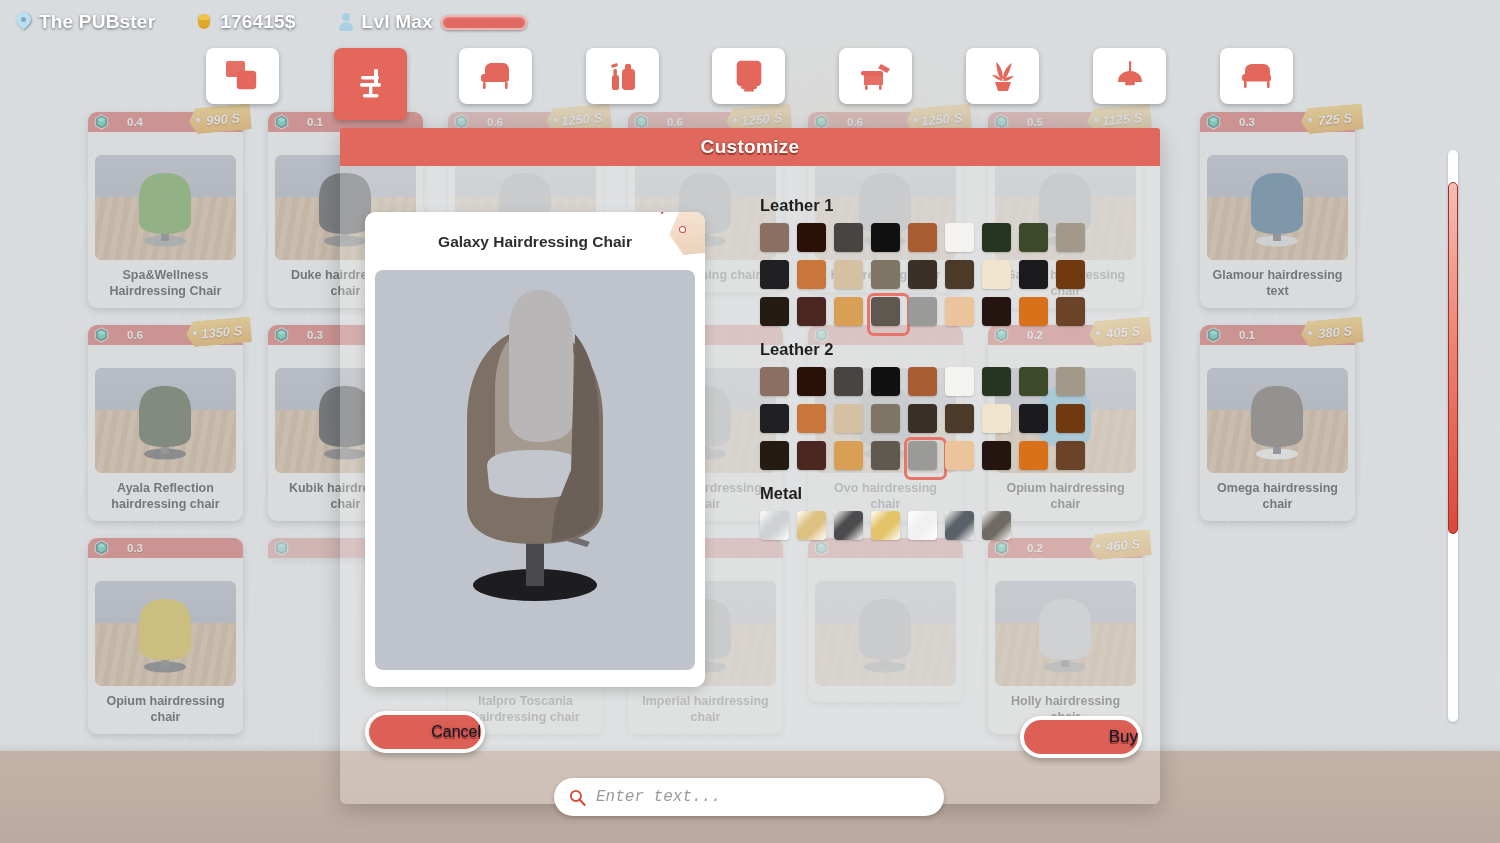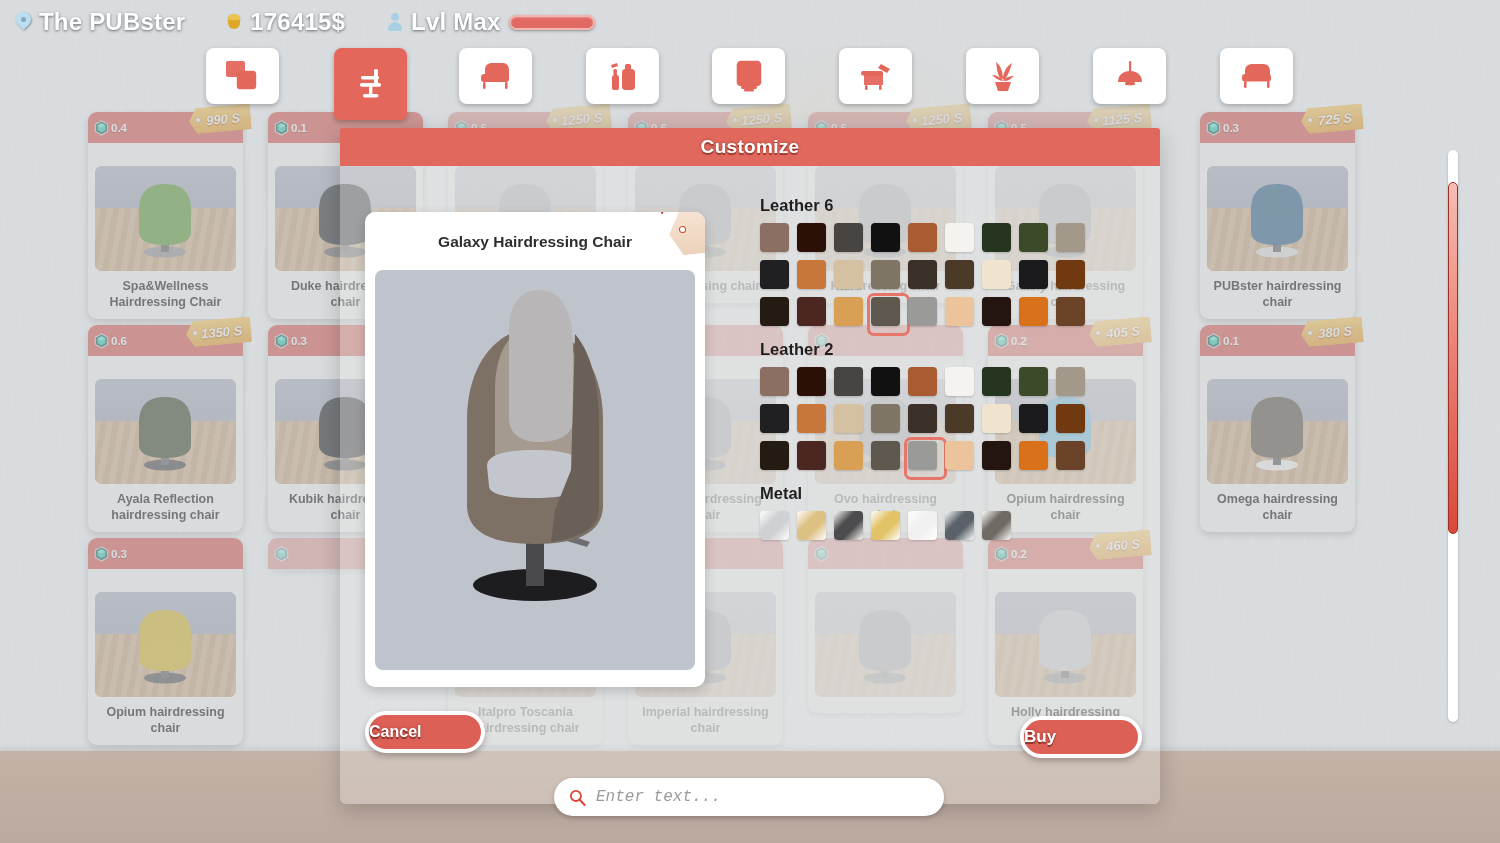--- a/index.html
+++ b/index.html
@@ -40,21 +40,21 @@
 
   
   #topbar {
     position: absolute; left: 0; top: 0; width: 1500px; height: 44px;
     display: flex; align-items: center; gap: 10px;
     padding-left: 16px;
     z-index: 40;
   }
   .tb-item { display:flex; align-items:center; gap:8px; }
   .tb-text {
-    color: #ffffff; font-size: 24px; font-weight: bold;
+    color: #ffffff; font-size: 19px; font-weight: bold;
     text-shadow: 0 1px 3px rgba(0,0,0,.55);
     letter-spacing: .2px;
   }
   .tb-gap { width: 22px; }
   .pin-icon { width: 15px; height: 20px; position: relative; }
   .pin-icon:before {
     content:""; position:absolute; left:0; top:0; width:15px; height:15px;
     border-radius: 50% 50% 50% 0; transform: rotate(-45deg);
     background: #b9dff0; box-shadow: 0 1px 2px rgba(0,0,0,.4);
   }
@@ -117,24 +117,24 @@
   .card {
     position: absolute;
     width: 155px;
     border-radius: 9px;
     background: #fcfbf8;
     box-shadow: 0 3px 7px rgba(0,0,0,.22);
     overflow: visible;
   }
   .card-head {
     position: relative;
-    height: 31px;
+    height: 20px;
     background: #e0685c;
     border-radius: 9px 9px 0 0;
-    display:flex; align-items:center; gap:2px; padding-left:6px;
+    display:flex; align-items:center; gap:18px; padding-left:6px;
   }
   .gem {
     width: 15px; height: 16px; position:relative; flex: 0 0 auto;
   }
   .gem svg { display:block; }
   .rating {
     color:#fff; font-size: 11.5px; font-weight: bold;
     text-shadow: 0 1px 1px rgba(0,0,0,.35);
   }
   .pricetag {
@@ -276,26 +276,26 @@
   .sw.sel:after {
     content:""; position:absolute; left:-4px; top:-4px;
     width: 37px; height: 37px;
     border: 3px solid #e8756a; border-radius: 7px;
   }
   .metal-row { display:flex; gap: 8px; }
 
   
   .pill {
     position:absolute;
-    display:flex; align-items:center; justify-content:flex-start;
+    display:flex; align-items:center; justify-content:flex-end;
     background: #dd6057;
     border: 4px solid #ffffff;
     border-radius: 26px;
     box-shadow: 0 3px 6px rgba(0,0,0,.25);
-    color:#ffffff; font-weight: bold;
+    color:#0f172a; font-weight: normal;
   }
   .pill .lbl {
     text-shadow: 0 2px 0 rgba(140,50,40,.9), 0 0 3px rgba(120,40,30,.55);
   }
   #btn-cancel { left: 25px; top: 545px; width: 120px; height: 42px; font-size: 16px; }
   #btn-buy { left: 680px; top: 550px; width: 122px; height: 42px; font-size: 17px; }
 
   
   #scroll-track {
     position:absolute; right: 42px; top: 150px;
@@ -640,21 +640,21 @@
           <div class="wall"></div>
           <div class="floor"></div>
           <svg width="141" height="105" viewBox="0 0 141 105" style="position:absolute;left:0;top:0">
             <ellipse cx="70" cy="86" rx="21" ry="5.5" fill="#e8e8e8" opacity=".9"></ellipse>
             <rect x="66" y="66" width="8" height="20" fill="#6d6d6d"></rect>
             <path d="M44 44 C44 26 53 18 70 18 C87 18 96 26 96 44 L96 66 C96 75 86 79 70 79 C54 79 44 75 44 66 Z" fill="#3f6d8e"></path>
             <path d="M52 40 C52 28 58 23 70 23 C82 23 88 28 88 40 L88 58 C88 64 80 66 70 66 C60 66 52 64 52 58 Z" fill="#3f6d8e" opacity=".72"></path>
             <path d="M48 58 C48 54 57 52 70 52 C83 52 92 54 92 58 L91 68 C91 72 82 74 70 74 C58 74 49 72 49 68 Z" fill="#3f6d8e" opacity=".85"></path>
           </svg>
         </div>
-        <div class="card-name">PUBster hairdressing chair</div>
+        <div class="card-name">Glamour hairdressing text</div>
       </div>
     </div>
     <div class="card" style="left: 88px; top: 217px;">
       <div class="card-head">
         <span class="gem">
           <svg width="15" height="16" viewBox="0 0 16 17">
             <polygon points="8,0.8 14.6,4.5 14.6,12.2 8,16 1.4,12.2 1.4,4.5" fill="#2f6f64" stroke="#d9d9d9" stroke-width="1.1"></polygon>
             <polygon points="8,3.4 12.2,5.8 12.2,10.7 8,13.1 3.8,10.7 3.8,5.8" fill="#49d3b3"></polygon>
             <polygon points="8,3.4 12.2,5.8 8,8.2 3.8,5.8" fill="#7ff0d6"></polygon>
           </svg>
@@ -1007,21 +1007,21 @@
         <div class="string"></div>
         <div class="body">
           <span class="amt">$45</span>
         </div>
         <div class="hole"></div>
       </div>
     </div>
 
     <div id="materials">
         <div class="mat-group">
-          <div class="mat-label">Leather 6</div>
+          <div class="mat-label">Leather 1</div>
           <div class="sw-row">
             <div class="sw" style="background: rgb(139, 111, 99);"></div>
             <div class="sw" style="background: rgb(43, 16, 8);"></div>
             <div class="sw" style="background: rgb(71, 68, 66);"></div>
             <div class="sw" style="background: rgb(17, 17, 17);"></div>
             <div class="sw" style="background: rgb(169, 92, 49);"></div>
             <div class="sw" style="background: rgb(244, 243, 239);"></div>
             <div class="sw" style="background: rgb(37, 53, 31);"></div>
             <div class="sw" style="background: rgb(61, 74, 42);"></div>
             <div class="sw" style="background: rgb(162, 153, 138);"></div>

